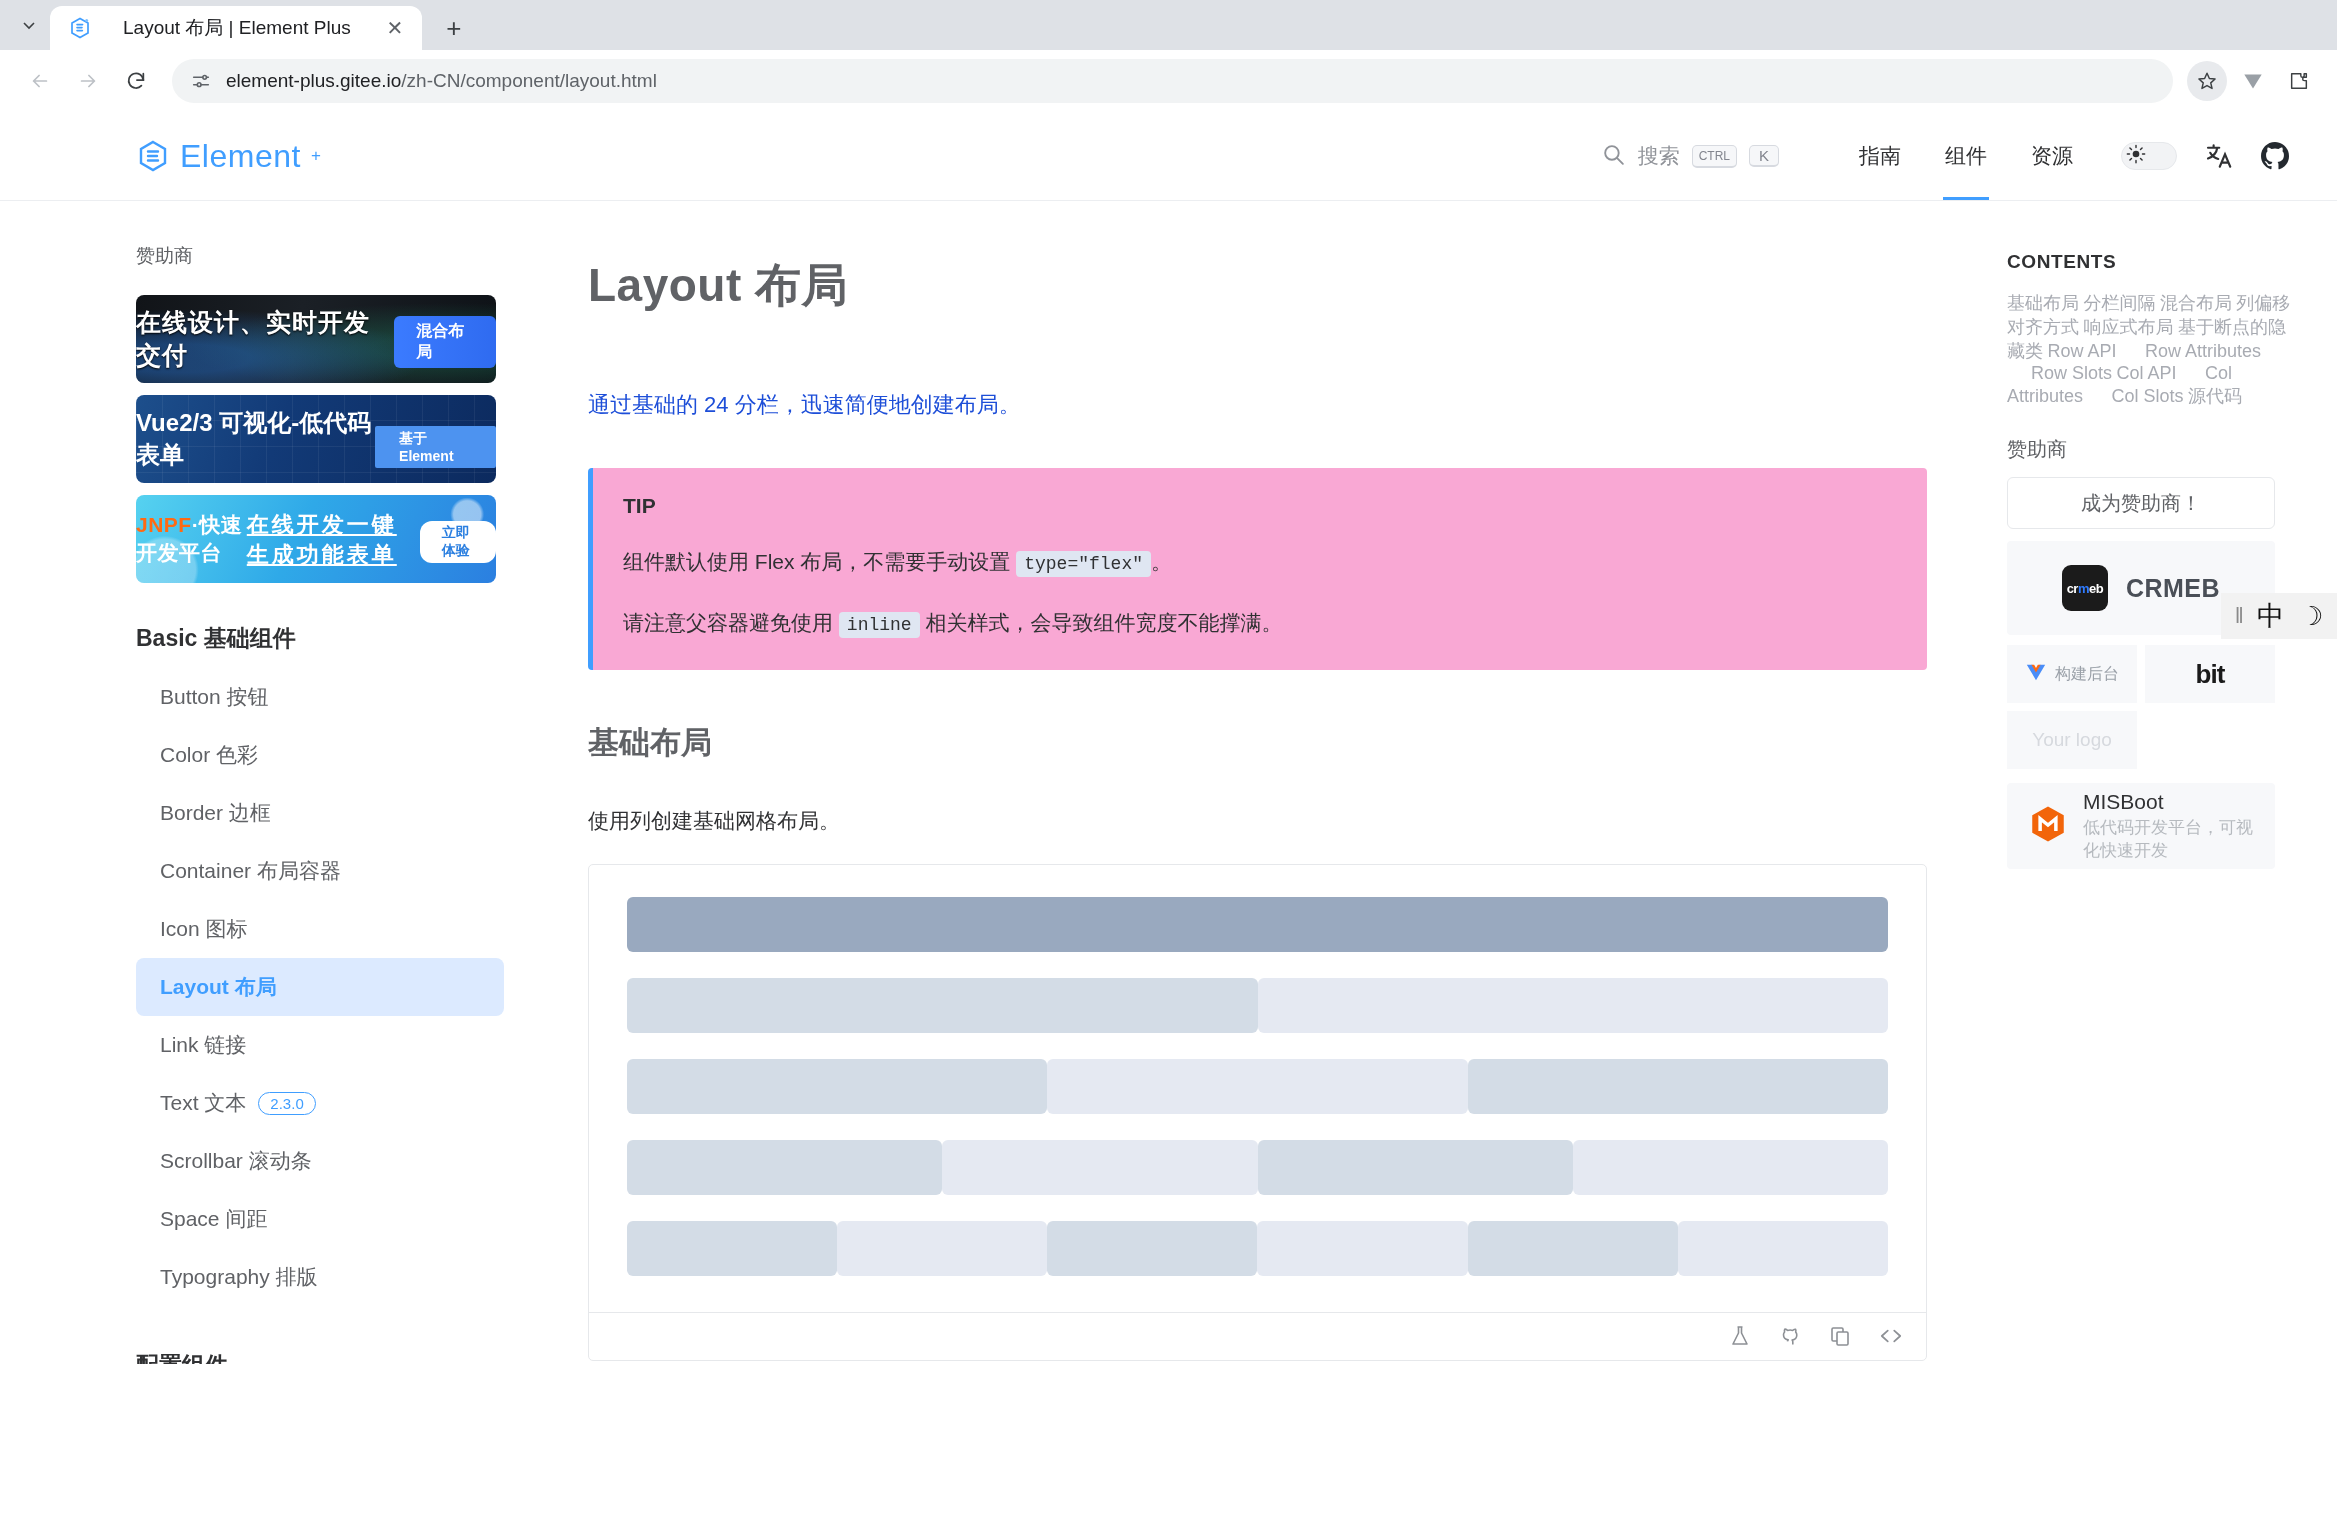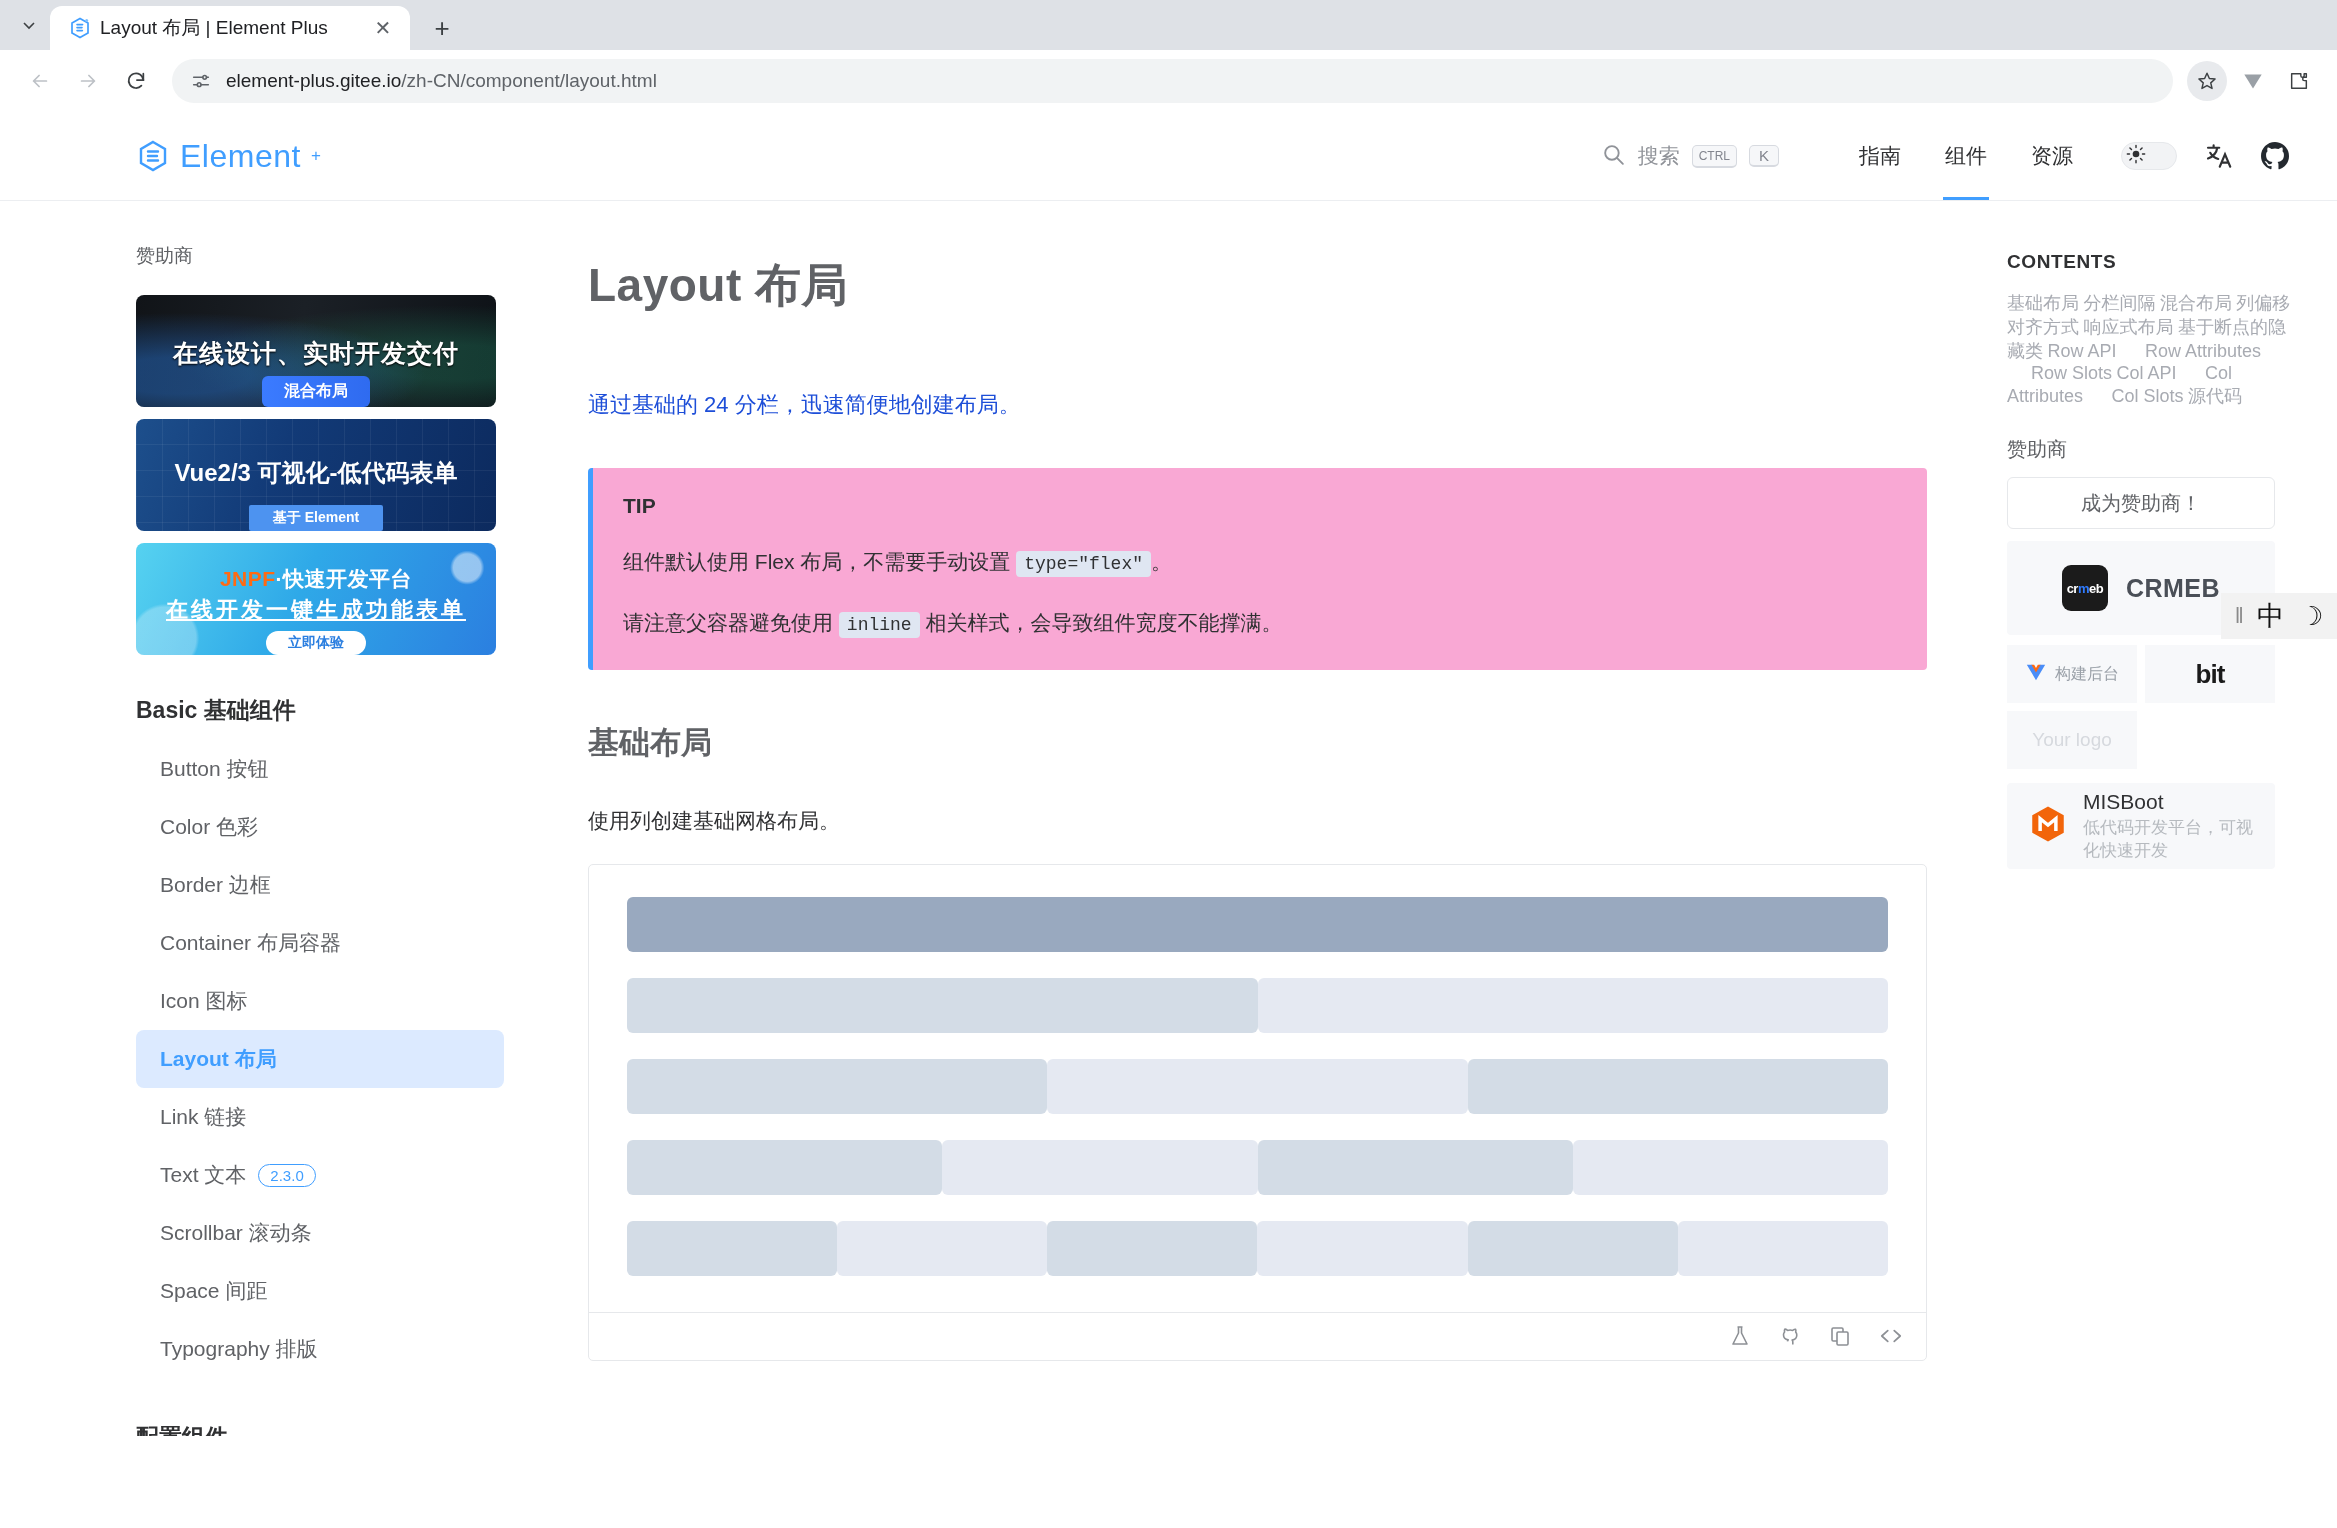--- a/index.html
+++ b/index.html
@@ -14,21 +14,21 @@
   .browser-chrome { background: #dee1e6; width: 100%; }
 
   .tabstrip { height: 50px; display: flex; align-items: flex-end; padding-left: 8px; position: relative; }
   .tabstrip-leading {
     width: 42px; height: 50px; display: flex; align-items: center;
     justify-content: center; color: #3c4043; font-size: 17px;
   }
   .tab {
     height: 44px; min-width: 360px; max-width: 380px;
     background: #ffffff; border-radius: 12px 12px 0 0;
-    display: flex; align-items: center; gap: 8px;
+    display: flex; align-items: center; gap: 31px;
     padding: 0 14px 0 18px; position: relative;
   }
   .tab-favicon { width: 24px; height: 24px; flex: 0 0 24px; }
   .tab-title {
     flex: 1; font-size: 19px; color: #202124;
     white-space: nowrap; overflow: hidden; text-overflow: ellipsis;
   }
   .tab-close {
     width: 26px; height: 26px; border-radius: 50%;
     display: flex; align-items: center; justify-content: center;
@@ -107,23 +107,23 @@
 
   .layout-wrap { display: flex; height: calc(100% - 89px); position: relative; }
 
   
   .sidebar {
     width: 508px; flex: 0 0 508px; padding: 42px 0 0 136px;
     overflow: hidden;
   }
   .sb-sponsor-title { font-size: 19px; color: #606266; margin-bottom: 26px; }
   .ad {
-    width: 360px; height: 112px; border-radius: 8px; overflow: hidden;
+    width: 360px; height: 88px; border-radius: 8px; overflow: hidden;
     margin-bottom: 12px; position: relative;
-    display: flex; flex-direction: column; align-items: center; justify-content: flex-end;
+    display: flex; flex-direction: row; align-items: center; justify-content: center;
   }
   .ad1 { background: linear-gradient(100deg,#111418 0%,#1b2026 45%,#0e1217 100%); }
   .ad1 .ad-head { color:#fff; font-size: 25px; font-weight: 700; letter-spacing: 1px; text-shadow: 0 1px 2px #000; }
   .ad1 .ad-btn { margin-top: 6px; background: linear-gradient(90deg,#3b7bff,#2f6bf0); color:#fff; font-size:16px; font-weight:700; padding: 5px 22px; border-radius: 6px; }
   .ad1::before {
     content:""; position:absolute; inset:0;
     background:
       radial-gradient(ellipse at 12% 72%, rgba(40,120,220,.45) 0 16%, transparent 55%),
       radial-gradient(ellipse at 88% 60%, rgba(40,180,130,.25) 0 18%, transparent 60%);
   }

